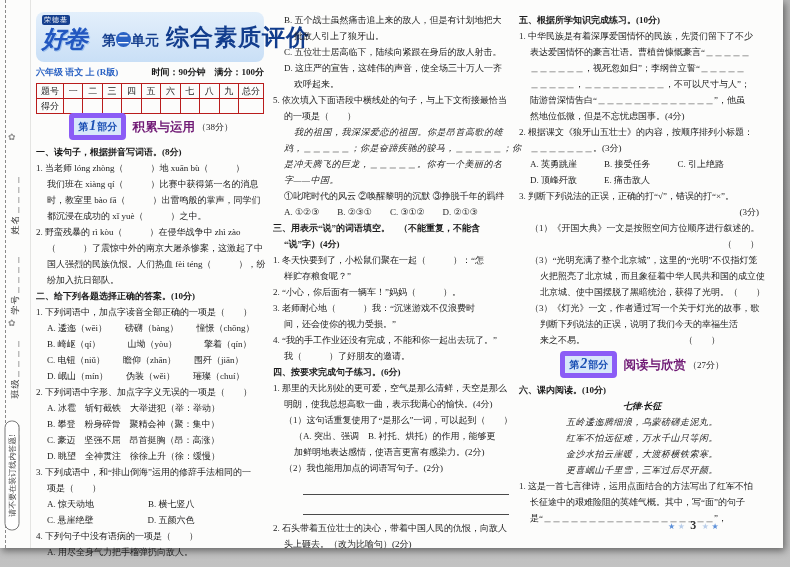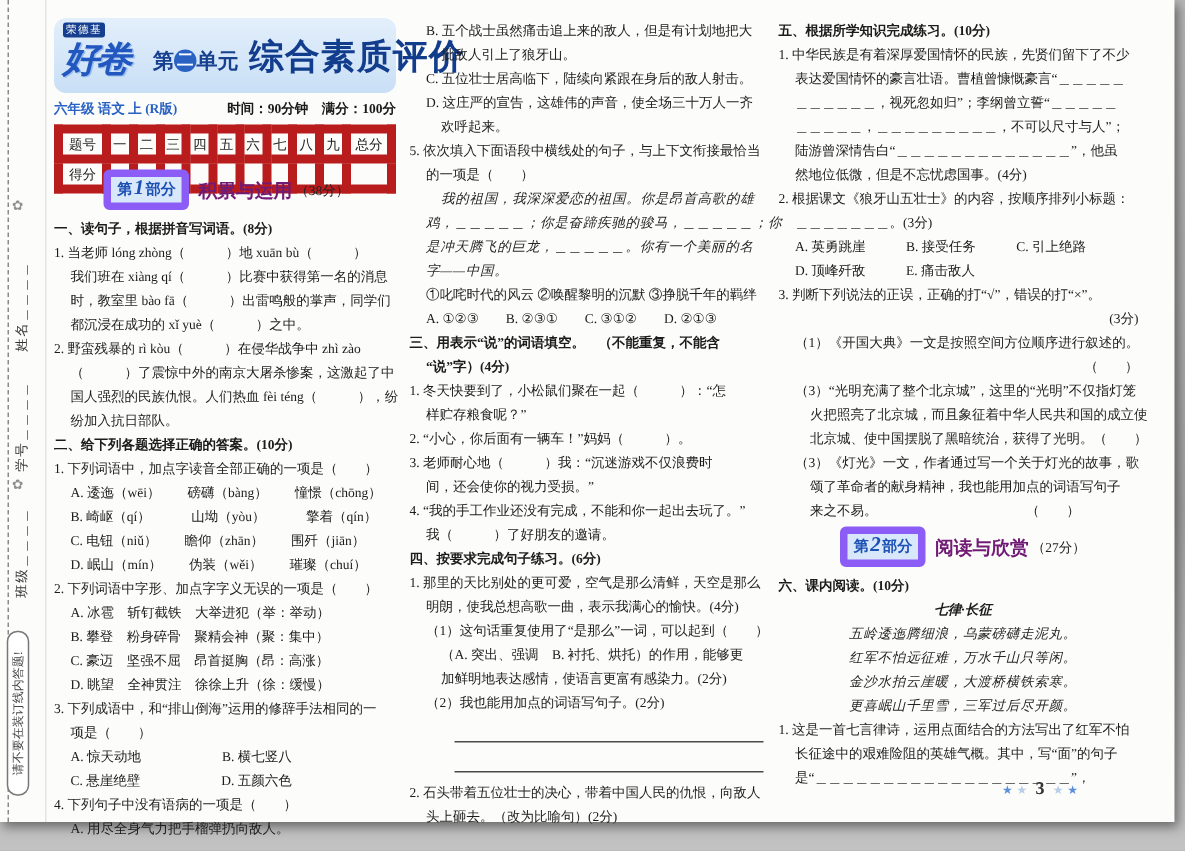--- a/index.html
+++ b/index.html
@@ -49,21 +49,21 @@
     display:inline-block;width:15px;height:15px;line-height:15px;border-radius:50%;
     background:#2a62c4;color:#fff;font-size:11px;text-align:center;font-weight:bold;
     vertical-align:2px;
   }
   .hmain{font-size:23px;font-weight:bold;color:#123d8d;letter-spacing:1px;margin-left:3px;}
   .hsub{display:flex;justify-content:space-between;align-items:center;height:16px;margin-top:2px;}
   .hgrade{font-size:9px;color:#2a62c4;font-weight:bold;}
   .htime{font-size:9px;color:#1a1a1a;font-weight:bold;text-align:center;}
   table.score{border-collapse:collapse;width:228px;margin-top:3px;table-layout:fixed;}
   table.score td{
-    border:6px solid #b91c1c;height:14px;text-align:center;font-size:9px;color:#222;padding:0;
+    border:1px solid #b91c1c;height:14px;text-align:center;font-size:9px;color:#222;padding:0;
   }
   table.score td.lab{width:26px;}
   table.score td.tot{width:24px;}
   
   .col{position:absolute;font-size:9px;line-height:16px;color:#1c1c1c;}
   #col1{left:36px;top:110px;width:230px;}
   #col2{left:273px;top:12px;width:238px;}
   #col3{left:519px;top:12px;width:246px;}
   .ln{min-height:16px;white-space:nowrap;}
   .ln.i1{padding-left:11px;}
@@ -244,21 +244,21 @@
         <div class="ln i1">A. 英勇跳崖　　　B. 接受任务　　　C. 引上绝路</div>
         <div class="ln i1">D. 顶峰歼敌　　　E. 痛击敌人</div>
         <div class="ln">3. 判断下列说法的正误，正确的打“√”，错误的打“×”。</div>
         <div class="ln right">(3分)</div>
         <div class="ln i1">（1）《开国大典》一文是按照空间方位顺序进行叙述的。</div>
         <div class="ln right">（　　）</div>
         <div class="ln i1">（3）“光明充满了整个北京城”，这里的“光明”不仅指灯笼</div>
         <div class="ln i2">火把照亮了北京城，而且象征着中华人民共和国的成立使</div>
         <div class="ln i2">北京城、使中国摆脱了黑暗统治，获得了光明。（　　）</div>
         <div class="ln i1">（3）《灯光》一文，作者通过写一个关于灯光的故事，歌</div>
-        <div class="ln i2">颂了革命者的献身精神，我也能用加点的词语写句子</div>
+        <div class="ln i2">判断下列说法的正误，说明了我们今天的幸福生活</div>
         <div class="ln i2">来之不易。　　　　　　　　　　　（　　）</div>
       </div>
     <div class="partrow">
       <span class="pbadge"><span>第</span><span class="pnum">2</span><span>部分</span></span>
       <span class="ptitle">阅读与欣赏</span><span class="pscore">（27分）</span>
     </div>
     <div>
 
     <div class="ln sec">六、课内阅读。(10分)</div>
         <div class="ln ctr poemtitle">七律·长征</div>

